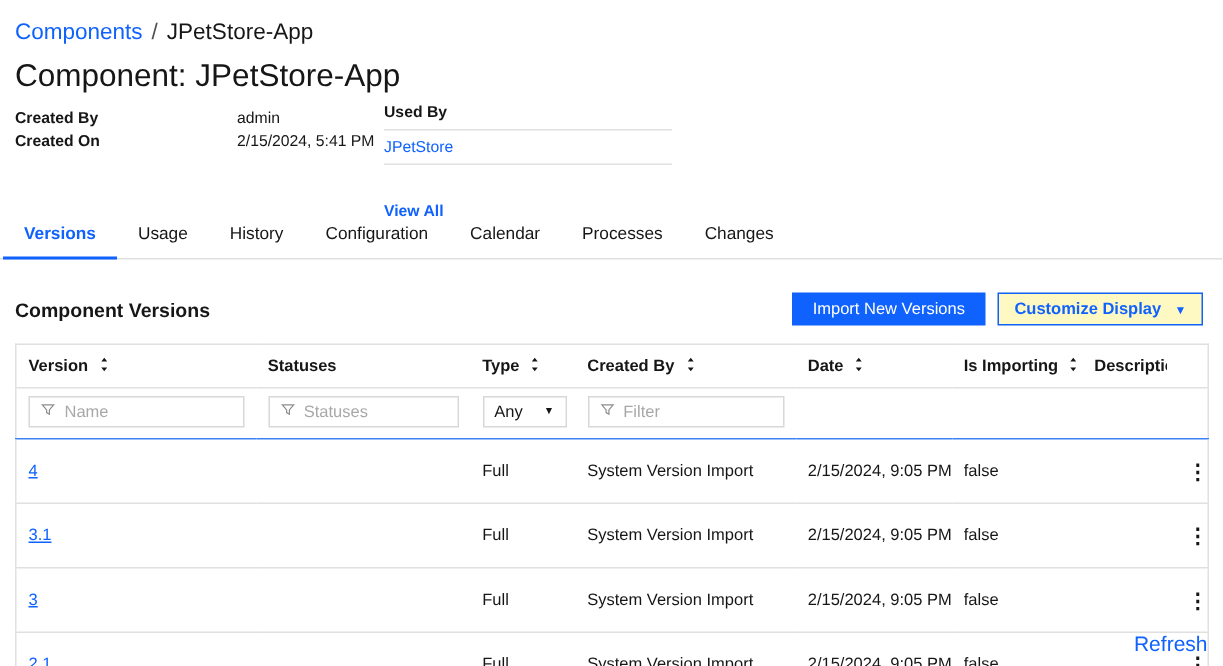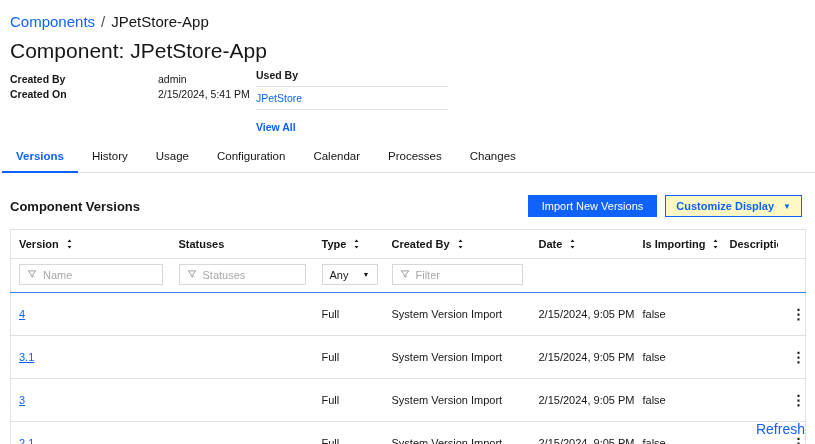--- a/index.html
+++ b/index.html
@@ -23,41 +23,41 @@
   
   .page-title { font-size: 21px; font-weight: 400; color: #161616; margin: 9px 0 10px 10px; }
   .meta-wrap { position: relative; margin-left: 10px; height: 56px; }
   .meta-line { display: flex; margin-bottom: 3px; }
   .meta-label { width: 100px; font-weight: bold; font-size: 10.5px; }
   .meta-value { font-size: 10.5px; color: #161616; margin-left: 48px; }
   .used-by { position: absolute; left: 246px; top: -4px; width: 192px; }
   .used-by-title { font-weight: bold; font-size: 10.5px; padding-bottom: 5px; border-bottom: 1px solid #e0e0e0; }
   .used-by-item { padding: 5px 0; border-bottom: 1px solid #e0e0e0; }
   .used-by-item a { color: #0f62fe; font-size: 10.5px; }
-  .view-all { display: inline-block; margin-top: 11px; color: #0f62fe; font-weight: bold; font-size: 10.5px; }
+  .view-all { display: inline-block; margin-top: 25px; color: #0f62fe; font-weight: bold; font-size: 10.5px; }
 
   
   .tabs { display: flex; margin-top: 12px; padding-left: 2px; border-bottom: 1px solid #e0e0e0; }
   .tab { padding: 9px 14px; font-size: 11.5px; color: #161616; cursor: pointer; }
   .tab.active { color: #0f62fe; font-weight: bold; border-bottom: 2px solid #0f62fe; margin-bottom: -1px; }
 
   
   .section-header { display: flex; justify-content: space-between; align-items: center; padding: 22px 13px 12px 10px; }
   .section-title { font-size: 13px; font-weight: bold; }
   .actions { display: flex; gap: 8px; }
   .btn { font-family: "Liberation Sans", sans-serif; font-size: 11px; height: 22px; cursor: pointer; }
   .btn-primary { background: #0f62fe; color: #ffffff; border: none; padding: 0 14px; }
   .btn-secondary { background: #fef9c3; color: #0f62fe; border: 1px solid #0f62fe; padding: 0 10px; display: flex; align-items: center; gap: 9px; font-weight: bold; }
   .btn-secondary .chev { font-size: 8px; color: #0f62fe; }
 
   
   table { width: 795px; margin: 0 10px; border-collapse: collapse; table-layout: fixed; border: 1px solid #e0e0e0; font-size: 11px; }
   th, td { text-align: left; overflow: hidden; white-space: nowrap; }
   th { font-weight: bold; padding: 8px 8px; border-bottom: 1px solid #e0e0e0; }
-  th .th-inner { display: flex; align-items: center; gap: 6px; }
+  th .th-inner { display: flex; align-items: flex-start; gap: 6px; }
   .sort-icon { display: inline-flex; }
   td { padding: 0 8px; }
   .filter-row td { padding: 5px 8px 7px 8px; border-bottom: 1px solid #3b82f6; }
   .filter-input { display: flex; align-items: center; gap: 6px; border: 1px solid #d8d8d8; background: #fff; height: 21px; padding: 0 7px; }
   .filter-input input { border: none; outline: none; width: 100%; font-size: 11px; font-family: "Liberation Sans", sans-serif; color: #161616; }
   .filter-input input::placeholder { color: #a8a8a8; }
   .filter-select { display: flex; align-items: center; justify-content: space-between; border: 1px solid #d8d8d8; background: #fff; height: 21px; width: 56px; padding: 0 7px; cursor: pointer; }
   .filter-select .chev { font-size: 7px; color: #161616; }
   .data-row td { padding: 12px 8px; border-bottom: 1px solid #e0e0e0; }
   .data-row:last-child td { border-bottom: none; }
@@ -93,22 +93,22 @@
       <div class="used-by-title">Used By</div>
       <div class="used-by-item">
         <a>JPetStore</a>
       </div>
       <a class="view-all">View All</a>
     </div>
   </div>
 
   <div class="tabs">
     <div class="tab active">Versions</div>
+    <div class="tab">Usage</div>
     <div class="tab">History</div>
-    <div class="tab">Usage</div>
     <div class="tab">Configuration</div>
     <div class="tab">Calendar</div>
     <div class="tab">Processes</div>
     <div class="tab">Changes</div>
   </div>
 
   <div class="section-header">
     <h2 class="section-title">Component Versions</h2>
     <div class="actions">
       <button class="btn btn-primary">Import New Versions</button>

